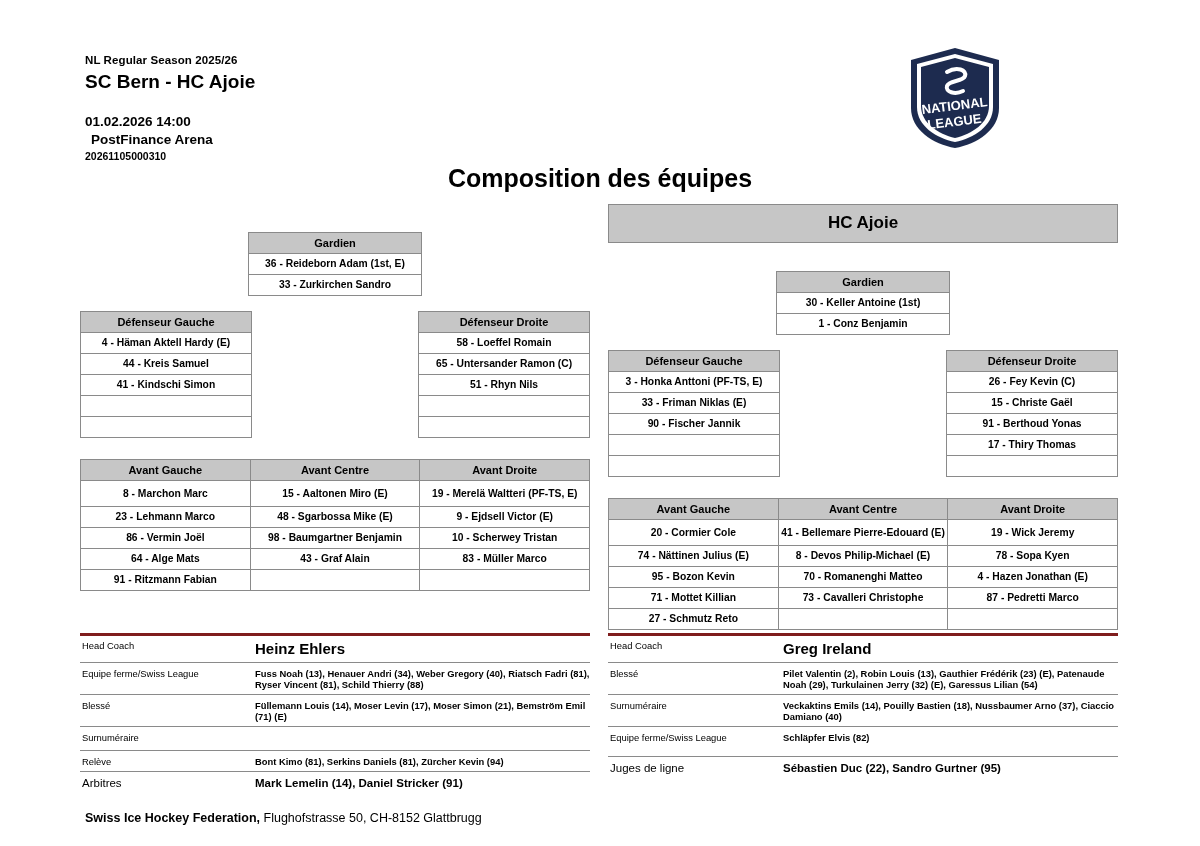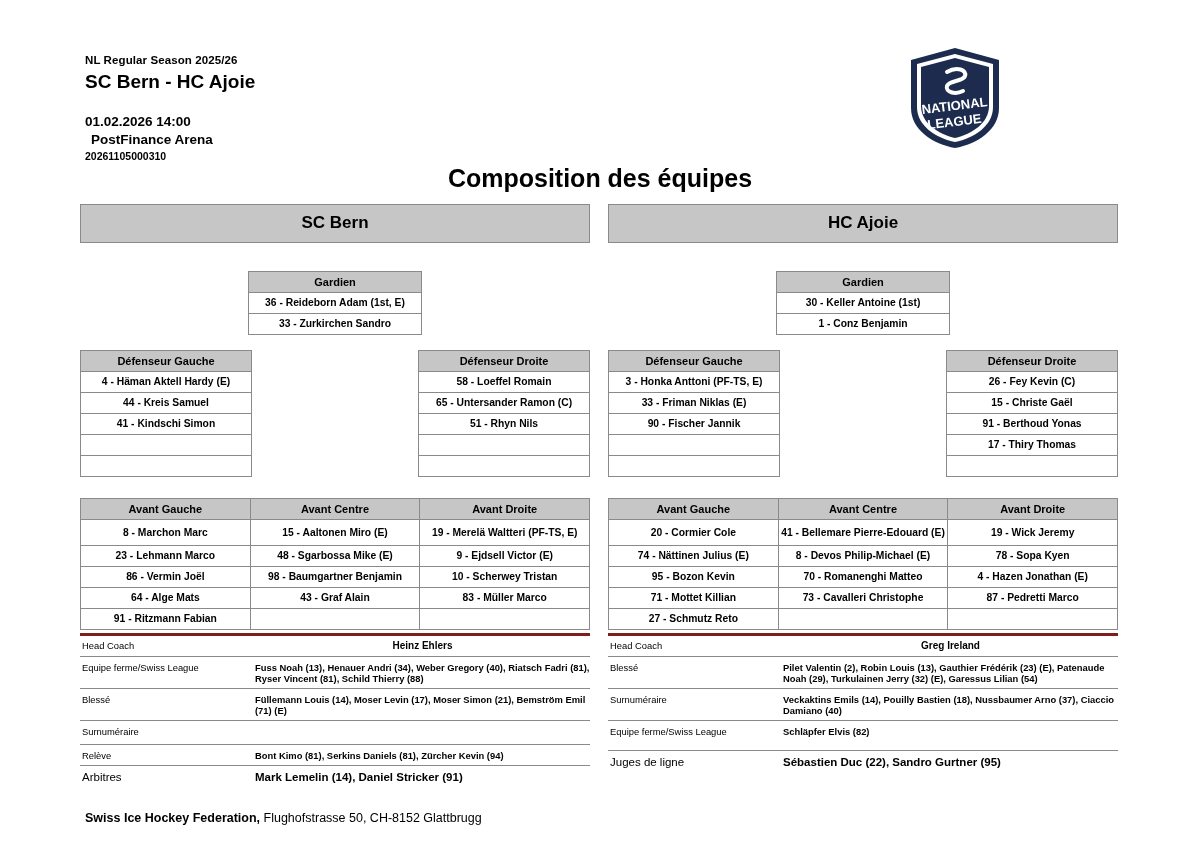--- a/index.html
+++ b/index.html
@@ -75,21 +75,21 @@
   
   .staff { position:absolute; width:510px; font-size:9.4px; }
   .staff.left { left:80px; top:617px; }
   .staff.right { left:608px; top:617px; }
 
   .staff .row { display:flex; border-bottom:1px solid #8a8a8a; padding:5px 0 4px 0; }
   .staff .row.first { border-top:3px solid #7f1d1d; }
   .staff .lbl { width:175px; flex:0 0 175px; padding-left:2px; }
   .staff .val { flex:1 1 auto; font-weight:bold; }
   .staff .row.coach { padding:4px 0 5px 0; }
-  .staff .row.coach .val { font-size:10px;text-align:center; }
+  .staff .row.coach .val { font-size:15px; }
   .staff .row.ref { padding:5px 0 5px 0; border-bottom:none; }
   .staff .row.ref .lbl { font-size:11.5px; }
   .staff .row.ref .val { font-size:11.5px; }
   .staff .row.group { min-height:24px; }
 
   .federation {
     position:absolute; left:85px; top:795px; font-size:12.5px;
   }
   .federation b { font-weight:bold; }
 </style>
@@ -113,21 +113,20 @@
       <path d="M48 12 L82 21 L82 60 C82 77 65 88 48 92 C31 88 14 77 14 60 L14 21 Z" fill="#1d2b4f"></path>
       <path d="M40 26 c10 -6 20 -2 18 4 c-2 6 -16 4 -18 10 c-2 6 8 9 16 5" stroke="#ffffff" stroke-width="4" fill="none" stroke-linecap="round"></path>
       <text x="48" y="64" fill="#ffffff" font-size="13" font-weight="bold" text-anchor="middle" font-family="Liberation Sans, sans-serif" transform="rotate(-7 48 64)">NATIONAL</text>
       <text x="48" y="80" fill="#ffffff" font-size="13" font-weight="bold" text-anchor="middle" font-family="Liberation Sans, sans-serif" transform="rotate(-7 48 80)">LEAGUE</text>
     </svg>
   </div>
 
   <div class="doc-title">Composition des équipes</div>
 
   <div class="team left">
-    <div class="team-name">SC Bern</div>
 
     <div class="goalie-wrap">
       <table class="grid">
         <tbody>
             <tr>
               <th>Gardien</th>
             </tr>
         <tr>
               <td>36 - Reideborn Adam (1st, E)</td>
             </tr>

